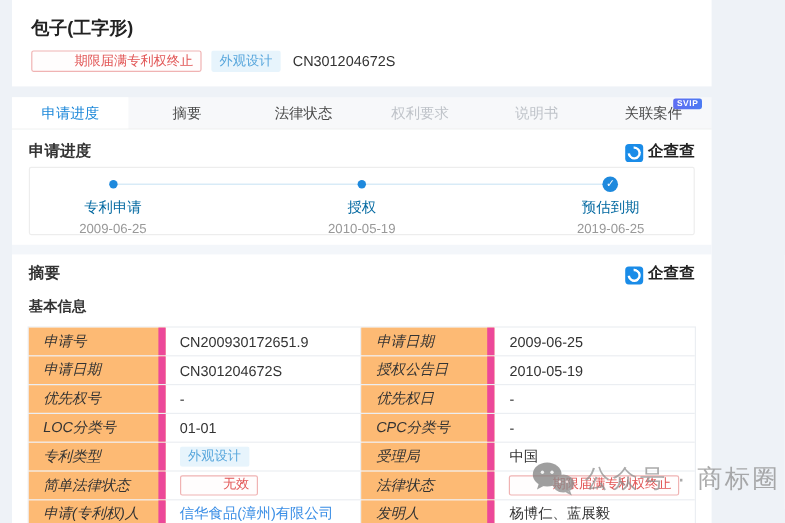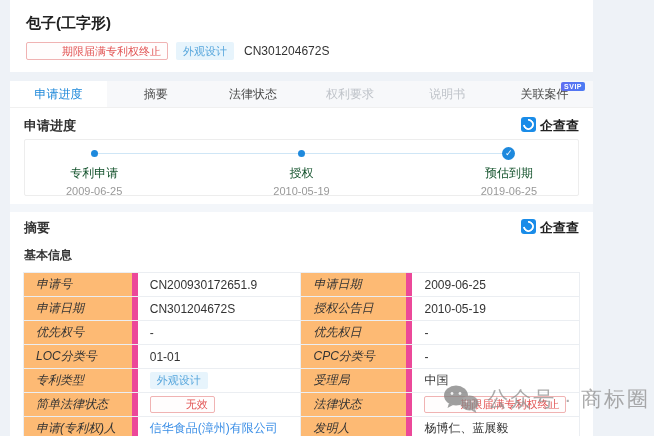--- a/index.html
+++ b/index.html
@@ -30,36 +30,36 @@
     position:absolute;top:1px;right:8px;
     font-size:7px;line-height:9px;font-weight:bold;color:#fff;
     background:linear-gradient(90deg,#5f6ef2,#4d7bf3);
     padding:0 3px;border-radius:2px;letter-spacing:.5px;
   }
 
   
   .content{padding-top:8px;}
   .section-head{display:flex;align-items:center;justify-content:space-between;padding:0 14px;height:20px;}
   .sec-title{font-size:13px;font-weight:bold;color:#333;}
-  .brand{display:flex;align-items:flex-start;gap:4px;}
+  .brand{display:flex;align-items:flex-end;gap:4px;}
   .brand-icon{
     width:15px;height:15px;border-radius:3px;background:#1a8ce8;
     display:inline-flex;align-items:center;justify-content:center;flex:0 0 auto;
   }
   .brand-icon i{display:block;width:7px;height:7px;border:2px solid #fff;border-left-color:transparent;border-radius:50%;transform:rotate(40deg);}
   .brand-txt{font-size:13px;font-weight:bold;color:#222;}
 
   
   .timeline-box{position:relative;margin:3px 14px 8px;height:55px;border:1px solid #ededed;border-radius:2px;background:#fff;}
   .tl-line{position:absolute;top:13px;left:12.5%;right:12.5%;height:1px;background:#cfe6f6;}
   .tl-node{position:absolute;top:0;width:150px;transform:translateX(-50%);text-align:center;}
   .tl-node.n1{left:12.5%;} .tl-node.n2{left:50%;} .tl-node.n3{left:87.5%;}
   .tl-dot{width:7px;height:7px;border-radius:50%;background:#1e89dd;margin:10px auto 0;}
   .tl-check{width:13px;height:13px;border-radius:50%;background:#1e89dd;color:#fff;font-size:9px;line-height:13px;text-align:center;margin:7px auto 0;}
-  .tl-label{font-size:12px;color:#14532d;margin-top:8px;}
+  .tl-label{font-size:12px;color:#0369a1;margin-top:8px;}
   .tl-node.n3 .tl-label{margin-top:5px;}
   .tl-date{font-size:11px;color:#999;margin-top:3px;}
 
   .divider-band{height:8px;background:#f3f6fa;margin:0;}
   .head2{margin-top:6px;}
   .subhead{font-size:12px;color:#333;font-weight:bold;padding:9px 14px 8px;}
 
   
   .info-table{margin:0 13px;border:1px solid #ebeef2;border-bottom:1px solid #ebeef2;font-size:12px;color:#333;}
   .irow{display:flex;border-top:1px solid #ebeef2;height:23px;align-items:stretch;}

